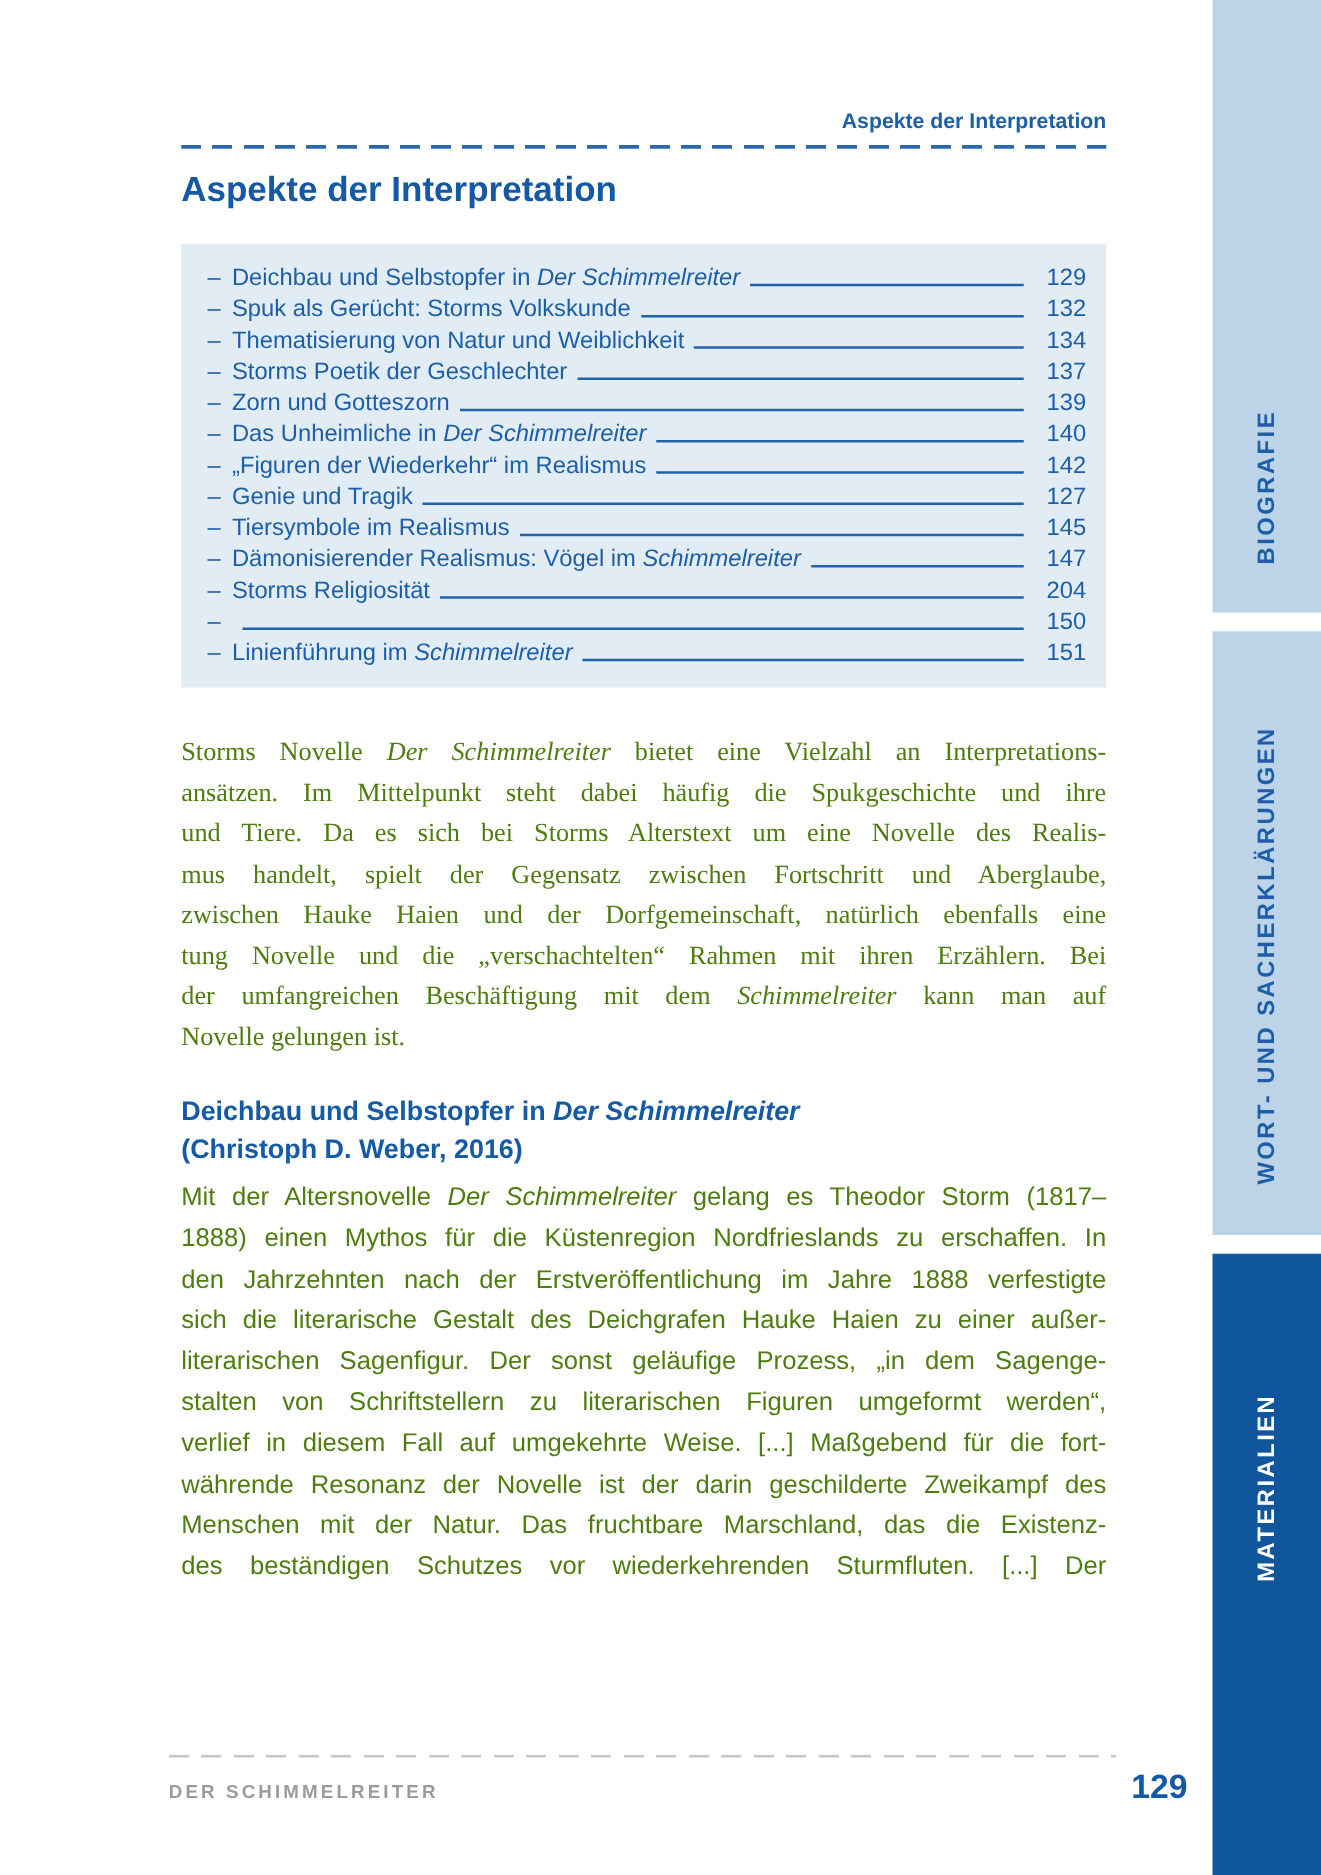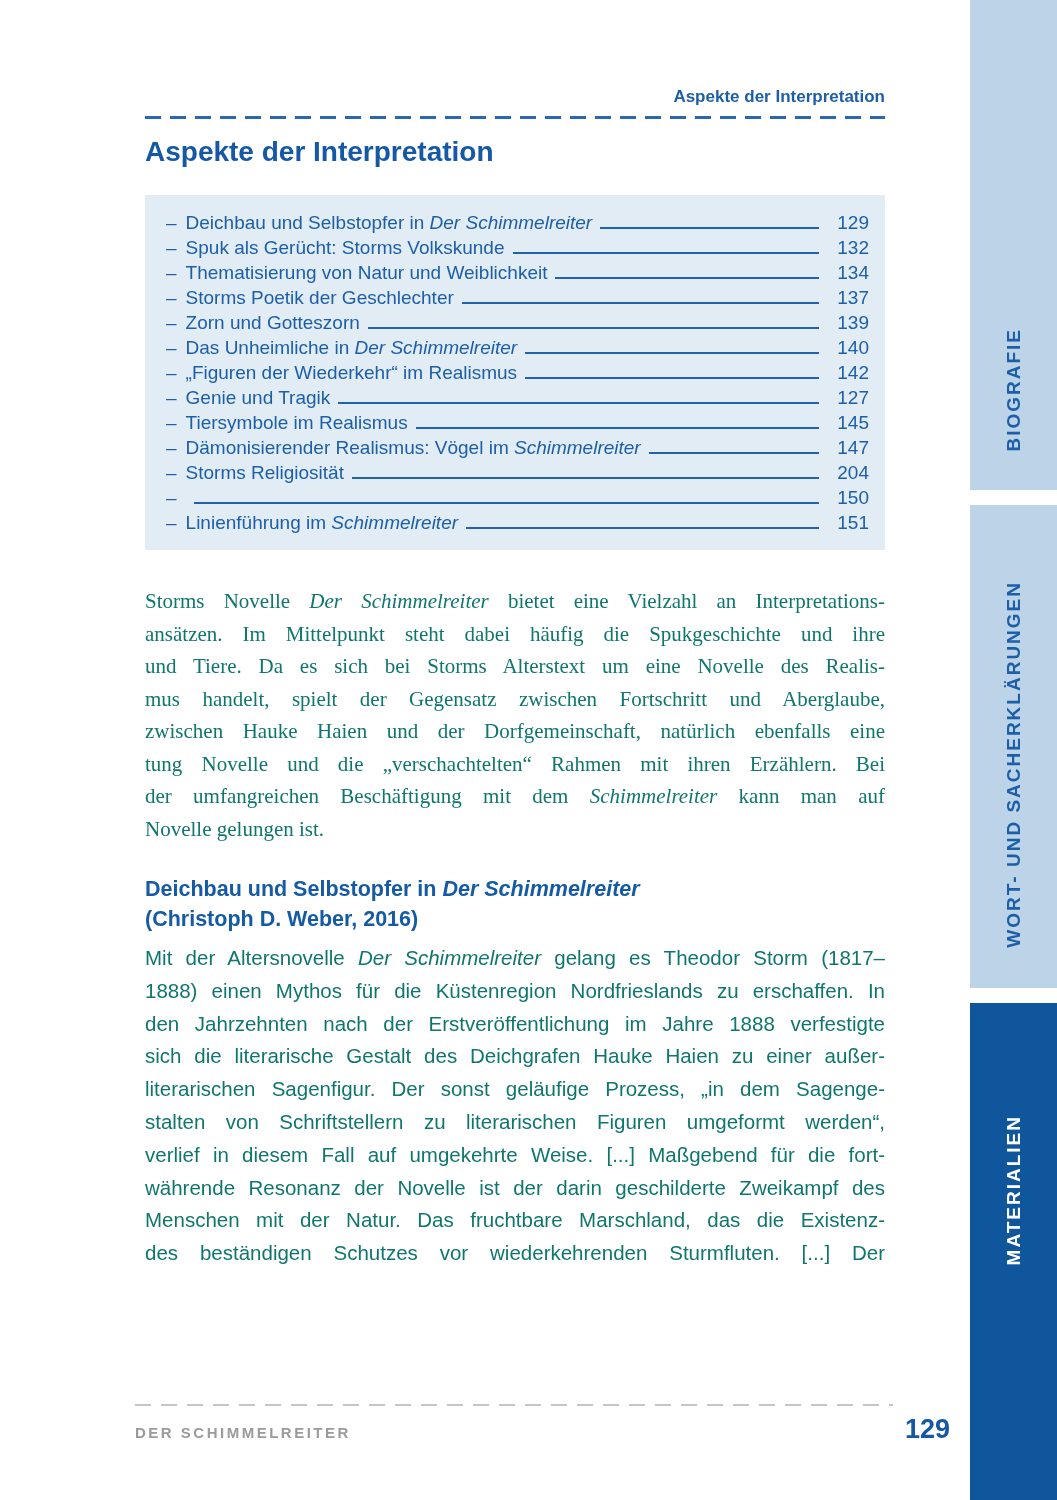--- a/index.html
+++ b/index.html
@@ -23,25 +23,25 @@
   .toc-dash{margin-right:9px;}
   .toc-text i{font-style:italic;}
   .toc-leader{flex:1;border-bottom:2px solid #2163ab;
               transform:translateY(5px);margin:0 14px 0 8px;}
   .toc-page{min-width:36px;text-align:right;}
 
   
   .tline{text-align:justify;text-align-last:justify;}
   .tline.noj{text-align-last:left;}
   .serif-para{margin-top:35px;font-family:"Liberation Serif","DejaVu Serif",serif;
-              font-size:21px;line-height:32.5px;color:#0f766e;}
+              font-size:21px;line-height:32.5px;color:#4d7c0f;}
   .section-heading{margin-top:29px;color:#155aa5;font-size:21.5px;
                    font-weight:bold;line-height:30px;}
   .section-heading i{font-style:italic;}
-  .sans-para{margin-top:8px;font-size:20.5px;line-height:32.8px;color:#0f766e;}
+  .sans-para{margin-top:8px;font-size:20.5px;line-height:32.8px;color:#4d7c0f;}
 
   
   .footer{position:absolute;left:135px;top:1404px;width:815px;}
   .footer-dash{height:2px;width:758px;
                background:repeating-linear-gradient(90deg,#c6c6c6 0 16px,transparent 16px 26px);}
   .footer-row{display:flex;align-items:baseline;margin-top:8px;}
   .book-title{color:#9b9b9b;font-size:15px;font-weight:bold;letter-spacing:2.5px;}
   .page-num{margin-left:auto;color:#1558a6;font-size:27px;font-weight:bold;}
 
   

